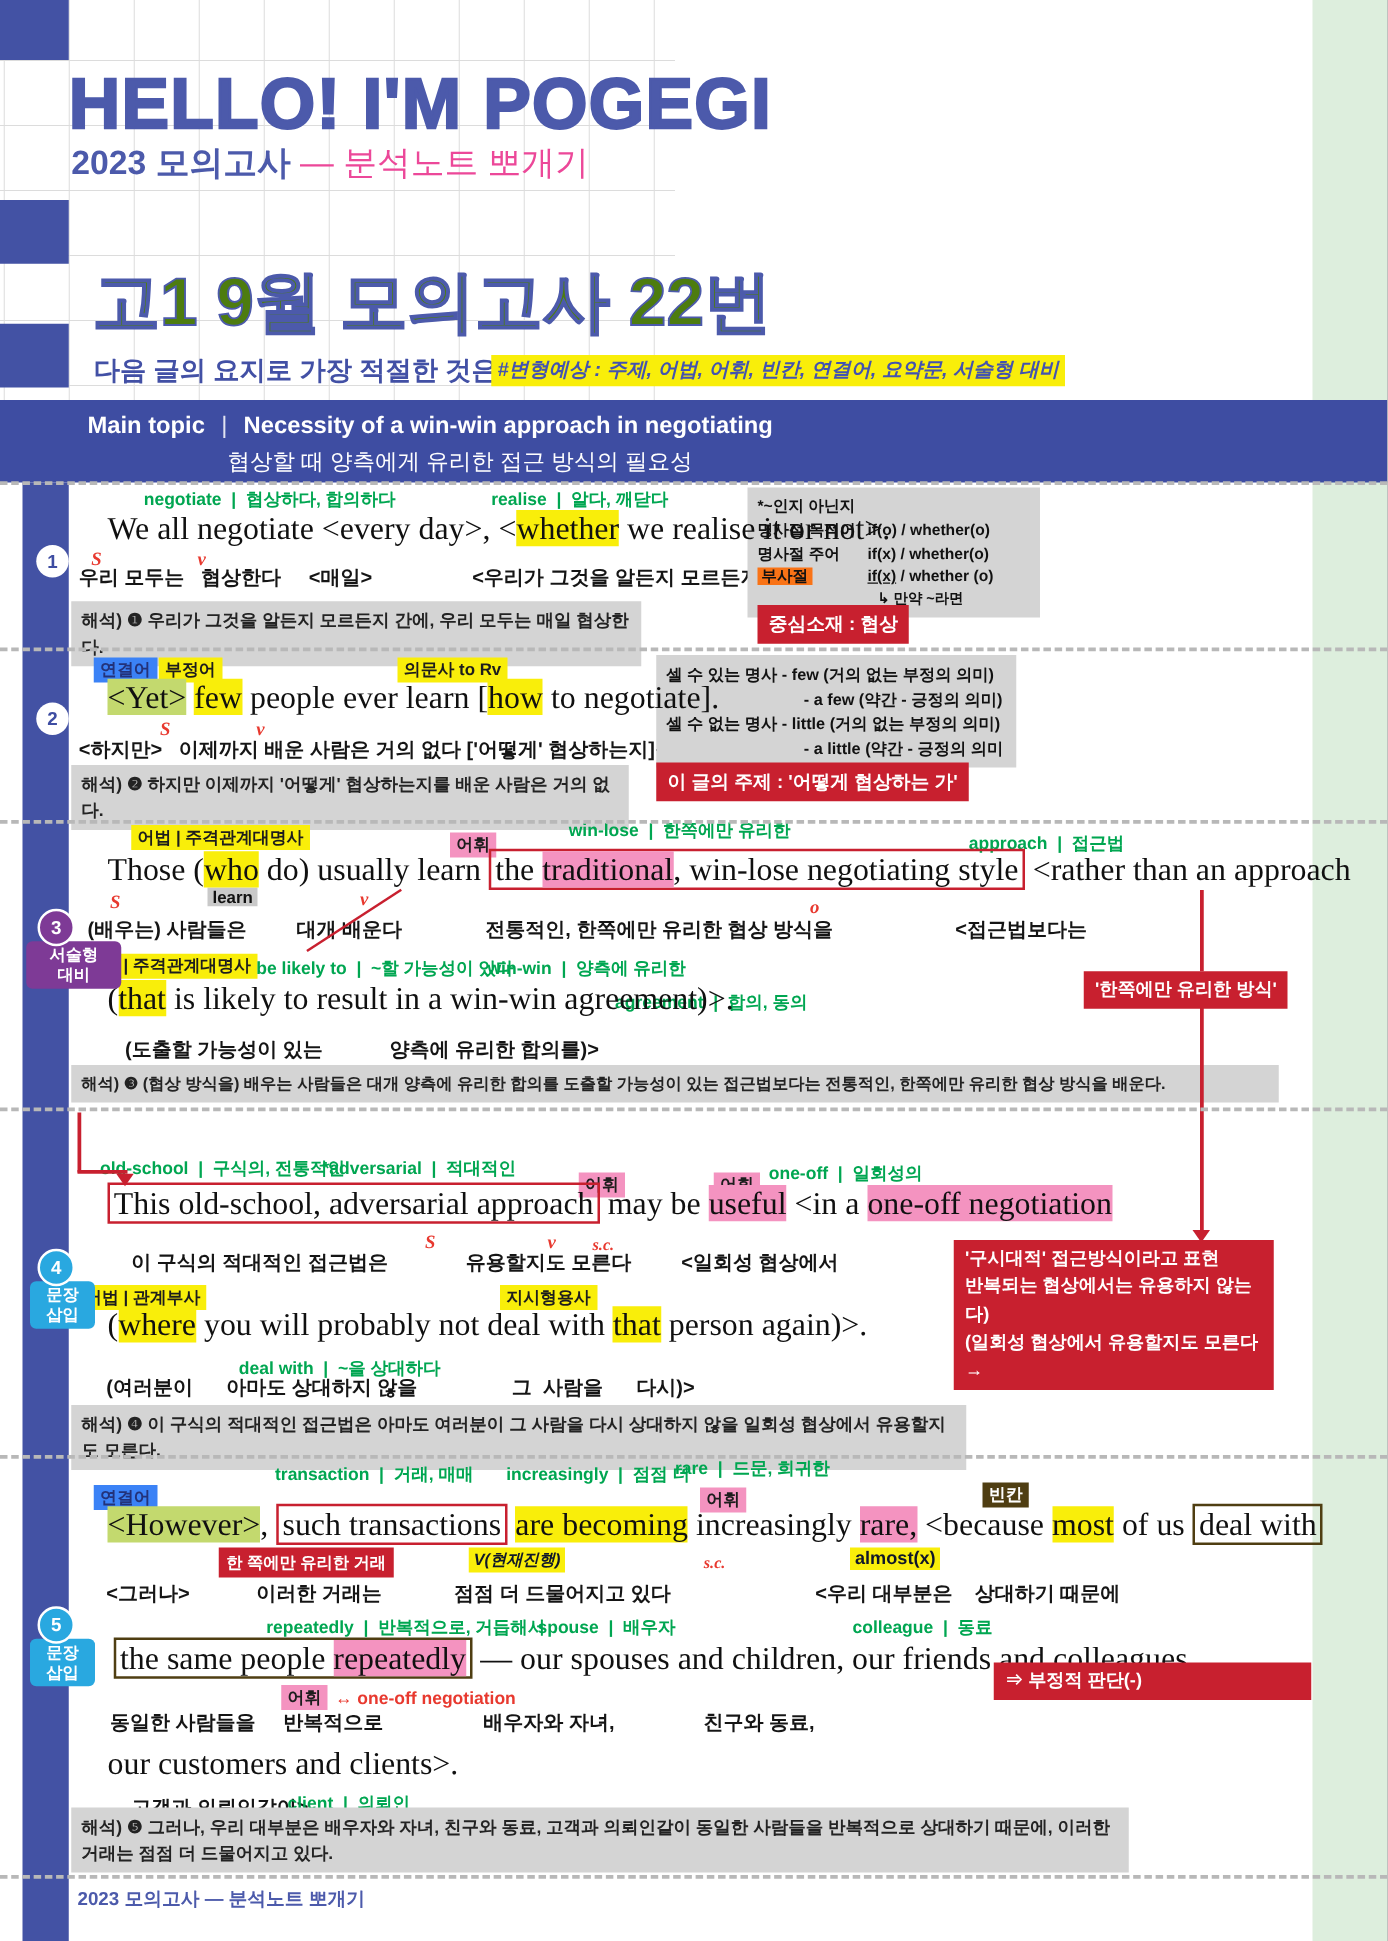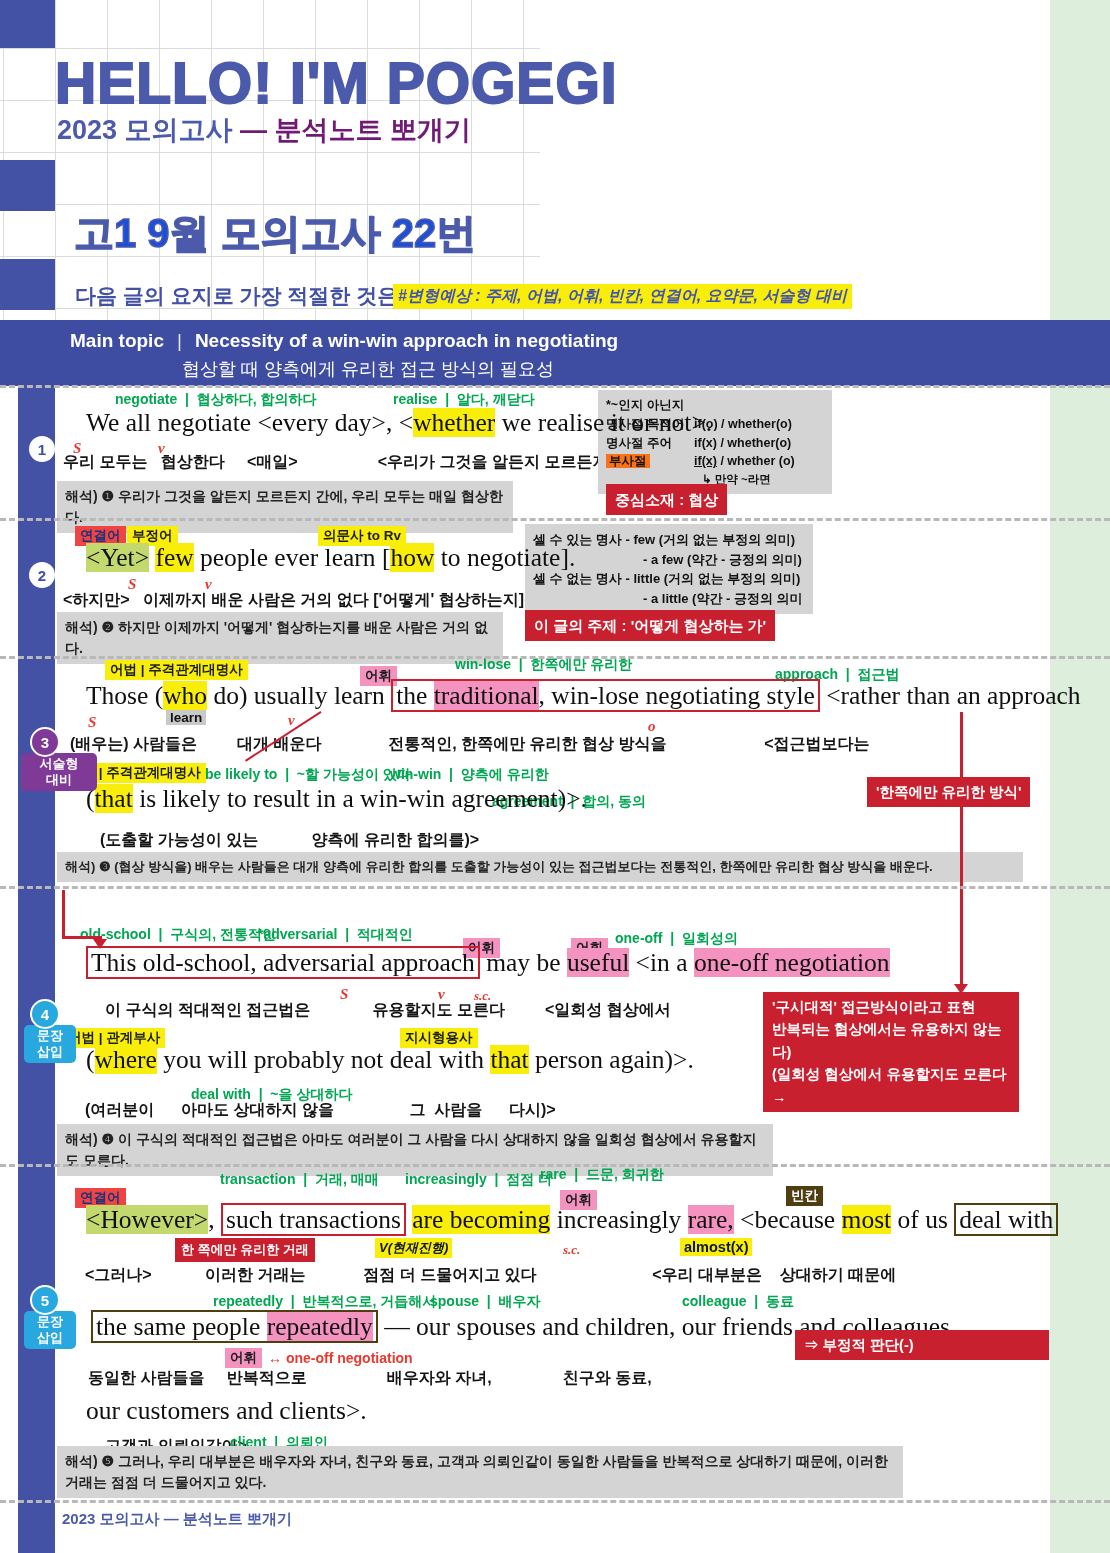--- a/index.html
+++ b/index.html
@@ -7,22 +7,22 @@
         font-family:"Liberation Sans",sans-serif;margin:0 auto;}
   
   .grid{position:absolute;left:0;top:0;width:540px;height:322px;
     background-image:linear-gradient(#dcdcdc 1px,transparent 1px),linear-gradient(90deg,#dcdcdc 1px,transparent 1px);
     background-size:52px 52px;background-position:3px -4px;}
   .bluesq{position:absolute;left:0;width:55px;background:#4352a4;}
   .logo{position:absolute;left:55px;top:50px;font-size:57px;font-weight:900;color:#4c5aab;
         letter-spacing:1px;-webkit-text-stroke:2px #4c5aab;white-space:pre;}
   .series{position:absolute;left:57px;top:112px;font-size:27px;white-space:pre;}
   .series .b{font-weight:900;color:#4c5aab;}
-  .series .r{font-weight:700;color:#701a75;}
-  .pgtitle{position:absolute;left:74px;top:206px;font-size:40px;font-weight:900;color:#1d4ed8;
+  .series .r{font-weight:400;color:#ec4899;}
+  .pgtitle{position:absolute;left:74px;top:206px;font-size:54px;font-weight:900;color:#4d7c0f;
         -webkit-text-stroke:1.5px #4c5aab;white-space:pre;}
   .question{position:absolute;left:75px;top:282px;font-size:21px;font-weight:900;color:#4250a5;white-space:pre;}
   .hashtag{position:absolute;left:393px;top:284px;font-size:16px;font-weight:800;font-style:italic;
         color:#4353b0;background:#f9ee0a;padding:2px 5px;white-space:pre;}
   
   .mtbar{position:absolute;left:0;top:320px;width:1110px;height:66px;background:#3e4da2;z-index:3;}
   .mt1{position:absolute;left:70px;top:10px;font-size:19px;color:#fff;font-weight:600;white-space:pre;}
   .mt1 .sep{margin:0 13px;opacity:.85;font-weight:400;}
   .mt2{position:absolute;left:182px;top:37px;font-size:18px;color:#fff;font-weight:500;white-space:pre;}
   
@@ -33,21 +33,21 @@
   .numcirc{position:absolute;width:26px;height:26px;border-radius:50%;background:#fff;color:#3e4da2;
         font-weight:900;font-size:15px;display:flex;align-items:center;justify-content:center;z-index:5;}
   .bcirc{position:absolute;width:26px;height:26px;border-radius:50%;color:#fff;border:2px solid #fff;
         font-weight:900;font-size:15px;display:flex;align-items:center;justify-content:center;z-index:6;}
   .brect{position:absolute;border-radius:5px;color:#fff;font-weight:800;text-align:center;
         padding:3px 2px;font-size:13px;line-height:16px;z-index:5;}
   .purple{background:#7e3a96;} .cyan{background:#29a8e0;}
   
   .voc{position:absolute;color:#00a651;font-weight:800;font-size:14px;white-space:pre;}
   .chip{position:absolute;font-size:13.5px;font-weight:800;padding:1px 5px;color:#1d1d1d;white-space:pre;}
-  .chip-y{background:#f9ee0a;} .chip-g{background:#ef4444;color:#233279;} .chip-p{background:#f493c0;}
+  .chip-y{background:#f9ee0a;} .chip-g{background:#3b82f6;color:#233279;} .chip-p{background:#f493c0;}
   .chip-br{background:#4f3e12;color:#fff;}
   .sent{position:absolute;font-family:"Liberation Serif",serif;font-size:25.5px;color:#101010;white-space:pre;z-index:2;margin-left:23px;}
   .sent .hl-y{background:#f9ee0a;} .sent .hl-g{background:#c3d96e;} .sent .hl-p{background:#f493c0;}
   .sent .box-red{border:2.5px solid #c8202f;padding:0 3px;}
   .sent .box-brown{border:2.5px solid #4f3e12;padding:0 3px;}
   .u{text-decoration:underline;}
   .gloss{position:absolute;font-weight:800;font-size:16px;white-space:pre;color:#151515;}
   .mk{position:absolute;color:#e8392f;font-weight:700;font-size:15px;
       font-family:"Liberation Serif",serif;font-style:italic;white-space:pre;}
   .mksm{font-size:13px;}

